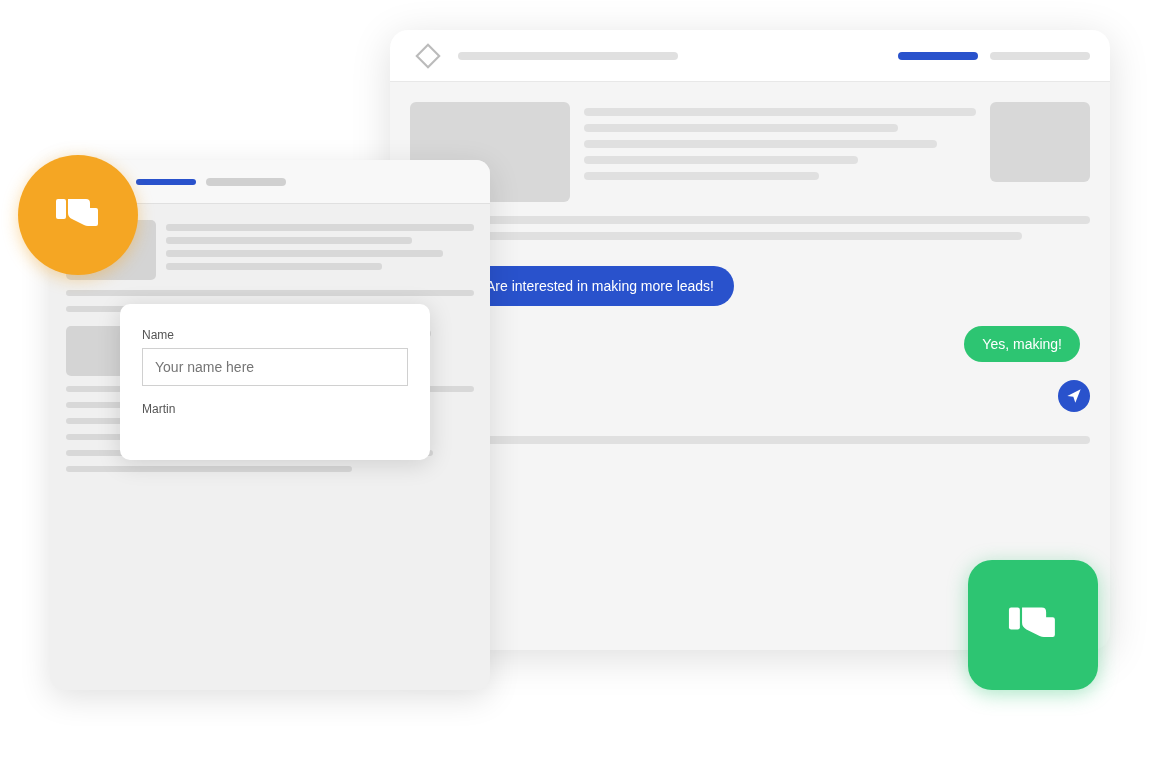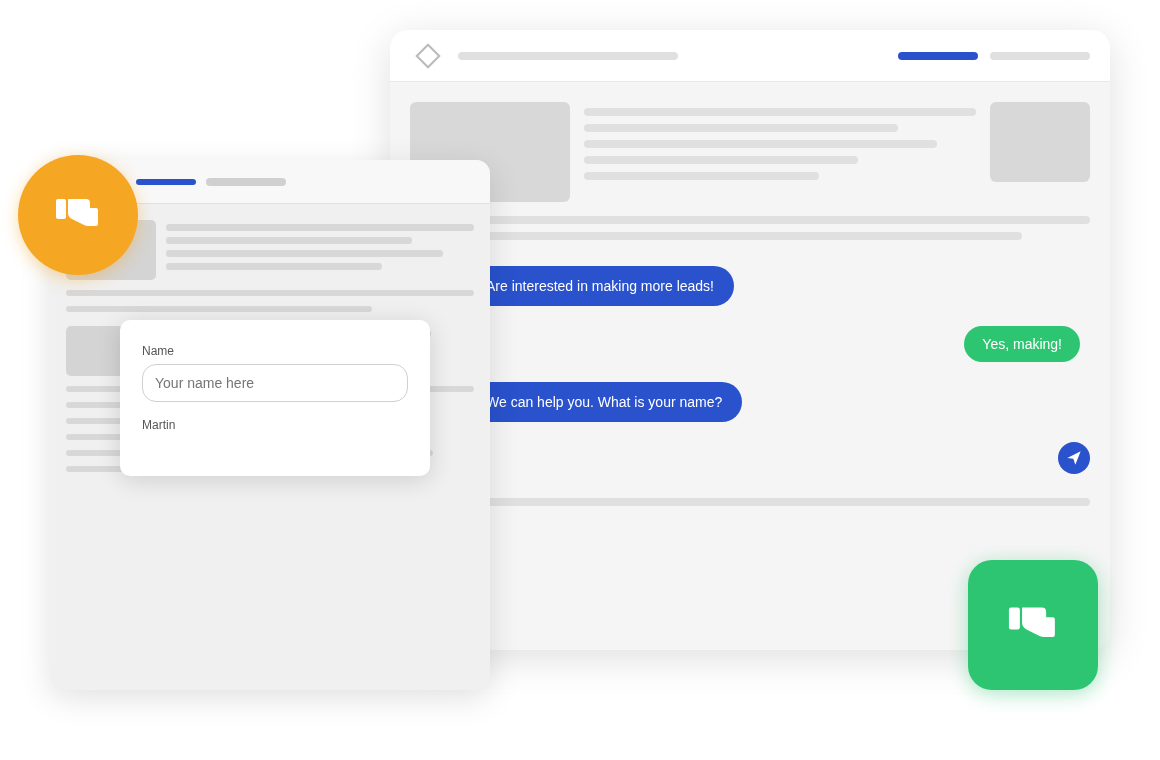--- a/index.html
+++ b/index.html
@@ -281,21 +281,21 @@
 
     .front-line {
       height: 7px;
       border-radius: 3px;
       background: #d8d8d8;
     }
 
     
     .form-card {
       position: absolute;
-      top: 320px;
+      top: 304px;
       left: 120px;
       width: 310px;
       background: #fff;
       border-radius: 10px;
       box-shadow: 0 4px 24px rgba(0,0,0,0.14);
       padding: 24px 22px 28px;
       z-index: 10;
     }
 
     .form-field {
@@ -305,21 +305,21 @@
     .form-label {
       font-size: 12px;
       color: #555;
       margin-bottom: 6px;
       display: block;
     }
 
     .form-input {
       width: 100%;
       border: 1.5px solid #d0d0d0;
-      border-radius: 14px;
+      border-radius: 0;
       padding: 10px 12px;
       font-size: 14px;
       color: #999;
       background: #fff;
       outline: none;
     }
 
     .form-input.highlighted {
       border-color: #2952cc;
     }
@@ -421,28 +421,20 @@
               <polygon points="5,12 12,5 19,12 12,19" fill="white"></polygon>
             </svg>
           </div>
           <div class="chat-bubble-blue">Are interested in making more leads!</div>
         </div>
 
         <div class="chat-reply-row">
           <div class="chat-bubble-green">Yes, making!</div>
         </div>
 
-        <div class="chat-row">
-          <div class="chat-avatar">
-            <svg viewBox="0 0 24 24" xmlns="http://www.w3.org/2000/svg">
-              <polygon points="5,12 12,5 19,12 12,19" fill="white"></polygon>
-            </svg>
-          </div>
-          <div class="chat-bubble-blue">We can help you. What is your name?</div>
-        </div>
 
         <div class="chat-input-row">
           <button class="chat-send-btn">
             <svg viewBox="0 0 24 24" xmlns="http://www.w3.org/2000/svg">
               <path d="M2 12L22 2L14 22L11 13L2 12Z" fill="white"></path>
             </svg>
           </button>
         </div>
       </div>
 

